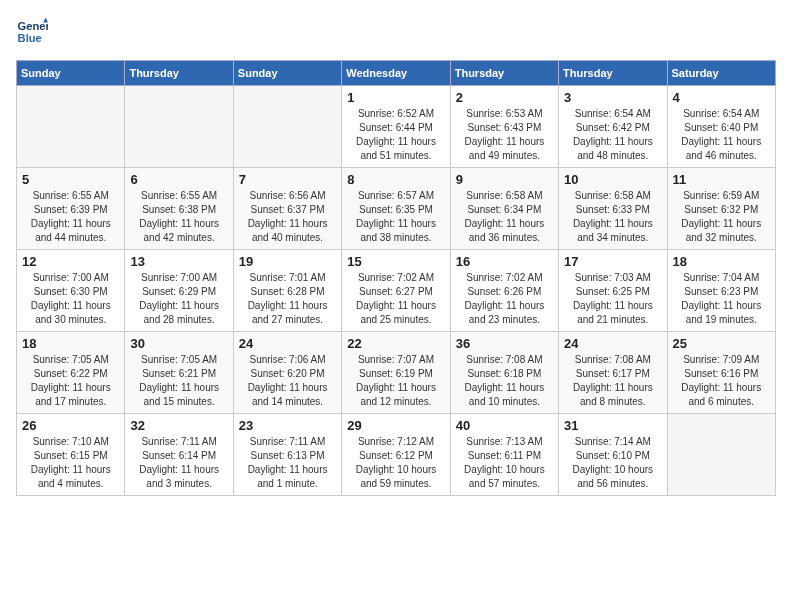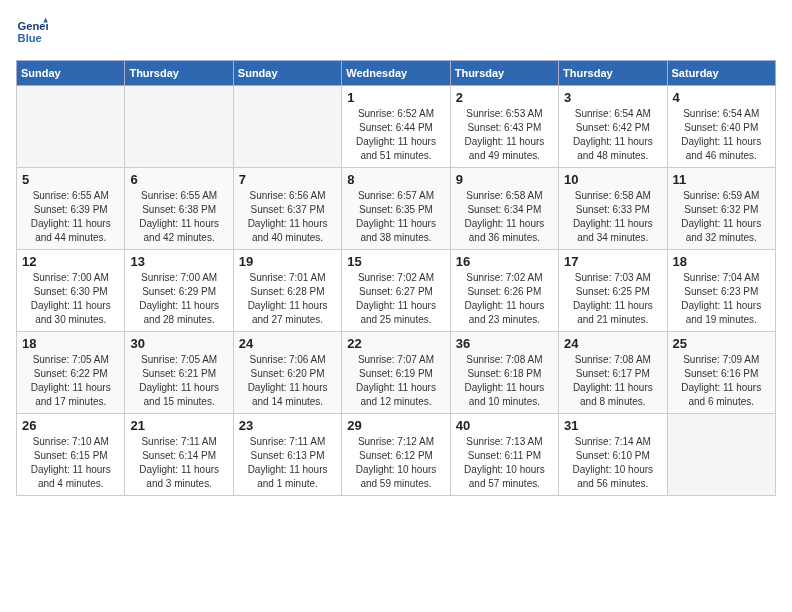--- a/index.html
+++ b/index.html
@@ -328,21 +328,21 @@
       <tr>
         <td>
           <span class="day-number">26</span>
           <div class="day-info">
             Sunrise: 7:10 AM<br>
             Sunset: 6:15 PM<br>
             Daylight: 11 hours and 4 minutes.
           </div>
         </td>
         <td>
-          <span class="day-number">21</span>
+          <span class="day-number">32</span>
           <div class="day-info">
             Sunrise: 7:11 AM<br>
             Sunset: 6:14 PM<br>
             Daylight: 11 hours and 3 minutes.
           </div>
         </td>
         <td>
           <span class="day-number">23</span>
           <div class="day-info">
             Sunrise: 7:11 AM<br>

